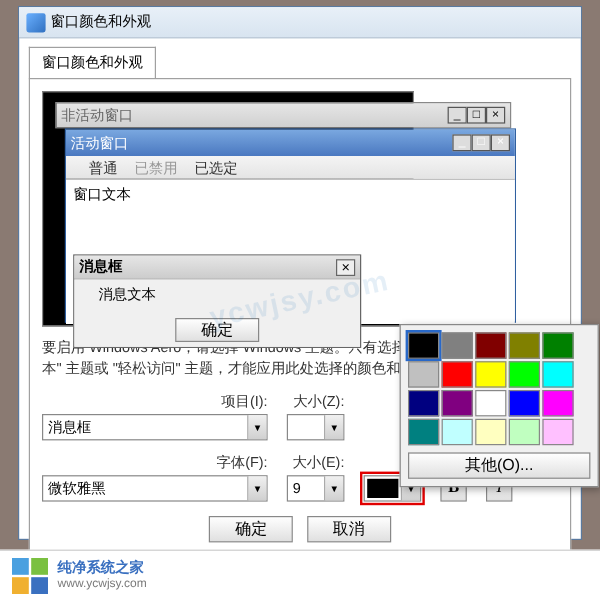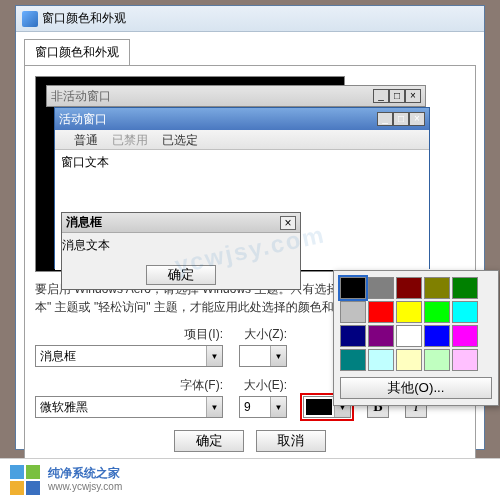--- a/index.html
+++ b/index.html
@@ -20,21 +20,21 @@
 .active-win { position: absolute; left: 18px; top: 30px; width: 376px; height: 162px; border: 1px solid #3060a0; }
 .active-tb { height: 22px; background: linear-gradient(#7aa8e0,#4a78c0); color: #fff; display: flex; align-items: center; padding: 0 4px; }
 .active-tb .txt { flex: 1; }
 .active-menu { height: 20px; background: linear-gradient(#f4f4f4,#e4e4e4); border-bottom: 1px solid #c0c0c0; display: flex; align-items: flex-end; gap: 14px; padding: 0 19px; color: #333; }
 .active-menu .dis { color: #999; }
 .active-body { background: #fff; height: 120px; position: relative; padding: 4px 6px; }
 .msgbox { position: absolute; left: 6px; top: 62px; width: 240px; height: 78px; border: 1px solid #666; background: #f0f0f0; }
 .msgbox-tb { height: 20px; background: linear-gradient(#e6e6e6,#ccc); display: flex; align-items: center; padding: 0 4px; border-bottom: 1px solid #aaa; }
 .msgbox-tb .txt { flex: 1; font-weight: bold; }
 .msgbox-tb .close { width: 16px; height: 14px; border: 1px solid #666; background: #eee; display: flex; align-items: center; justify-content: center; }
-.msgbox-body { padding: 4px 0; background: #f0f0f0; height: 56px; position: relative; }
+.msgbox-body { padding: 4px 20px; background: #f0f0f0; height: 56px; position: relative; }
 .msgbox-ok { position: absolute; left: 50%; transform: translateX(-50%); bottom: 4px; width: 70px; height: 20px; border: 1px solid #888; background: linear-gradient(#fefefe,#e0e0e0); }
 .desc { margin-top: 8px; line-height: 1.5; color: #333; }
 .form-row { display: flex; gap: 16px; margin-top: 10px; align-items: flex-end; }
 .fcol { display: flex; flex-direction: column; gap: 2px; }
 .fcol label { color: #333; text-align: right; }
 .combo { height: 22px; border: 1px solid #888; background: #fff; display: flex; align-items: center; padding: 0 4px; position: relative; }
 .combo .arrow { position: absolute; right: 0; top: 0; bottom: 0; width: 16px; background: linear-gradient(#f0f0f0,#d0d0d0); border-left: 1px solid #aaa; display: flex; align-items: center; justify-content: center; font-size: 8px; }
 .wide { width: 188px; }
 .narrow { width: 48px; }
 .style-btn { width: 22px; height: 22px; border: 1px solid #888; background: linear-gradient(#fefefe,#e0e0e0); font-family: "Times New Roman", serif; font-size: 14px; display: flex; align-items: center; justify-content: center; }

